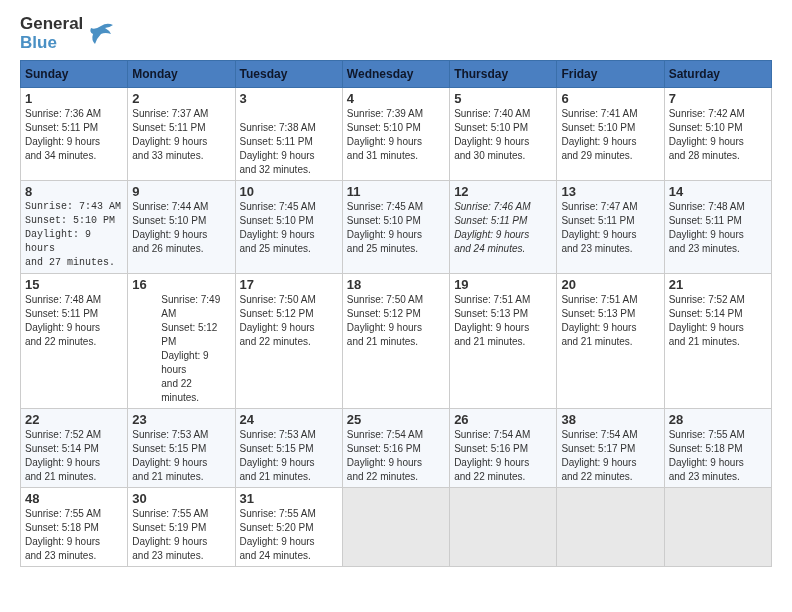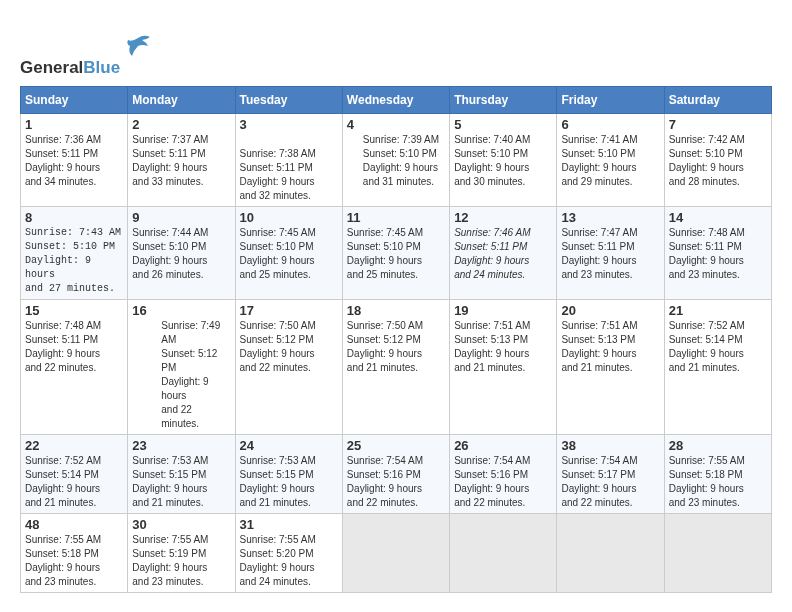--- a/index.html
+++ b/index.html
@@ -37,21 +37,21 @@
       font-size: 14px;
       color: #555;
     }
     table {
       width: 100%;
       border-collapse: collapse;
       table-layout: fixed;
     }
     thead tr th {
       background-color: #4a7fc1;
-      color: #ffffff;
+      color: #0f172a;
       font-size: 12px;
       font-weight: bold;
       padding: 6px 4px;
       text-align: left;
       border: 1px solid #3a6faa;
     }
     tbody tr td {
       border: 1px solid #ccc;
       vertical-align: top;
       padding: 3px 4px;
@@ -78,21 +78,21 @@
       background: #e8e8e8 !important;
     }
   </style>
 </head>
 <body>
 
 <div class="container">
   <div class="header-row">
     <div class="logo">
       <div style="display:flex;align-items:center;gap:4px;">
-        <div style="display:flex;flex-direction:row;margin-top:44px;">
+        <div style="display:flex;flex-direction:column;">
           <span style="font-size:17px;font-weight:bold;color:#333;line-height:1.1;">General</span>
           <span style="font-size:17px;font-weight:bold;color:#4a90c4;line-height:1.1;">Blue</span>
         </div>
         <svg width="28" height="28" viewBox="0 0 28 28">
           <path d="M14 6 Q20 2 26 5 Q22 8 18 8 Q22 10 24 14 Q18 12 14 14 Q10 18 8 24 Q4 20 6 14 Q2 12 4 8 Q8 10 14 6Z" fill="#4a90c4"></path>
         </svg>
       </div>
     </div>
     <div class="title-block">
       <div class="month-title"></div>
@@ -130,21 +130,21 @@
           </td>
           <td>
             <span class="day-num">3</span>
             <div class="day-info" style="white-space: pre-line; margin-top: 15px;">Sunrise: 7:38 AM
 Sunset: 5:11 PM
 Daylight: 9 hours
 and 32 minutes.</div>
           </td>
           <td>
             <span class="day-num">4</span>
-            <div class="day-info" style="white-space: pre-line; margin-left: 16px;">Sunrise: 7:39 AM
+            <div class="day-info" style="white-space: pre-line;">Sunrise: 7:39 AM
 Sunset: 5:10 PM
 Daylight: 9 hours
 and 31 minutes.</div>
           </td>
           <td>
             <span class="day-num">5</span>
             <div class="day-info" style="white-space: pre-line;">Sunrise: 7:40 AM
 Sunset: 5:10 PM
 Daylight: 9 hours
 and 30 minutes.</div>

